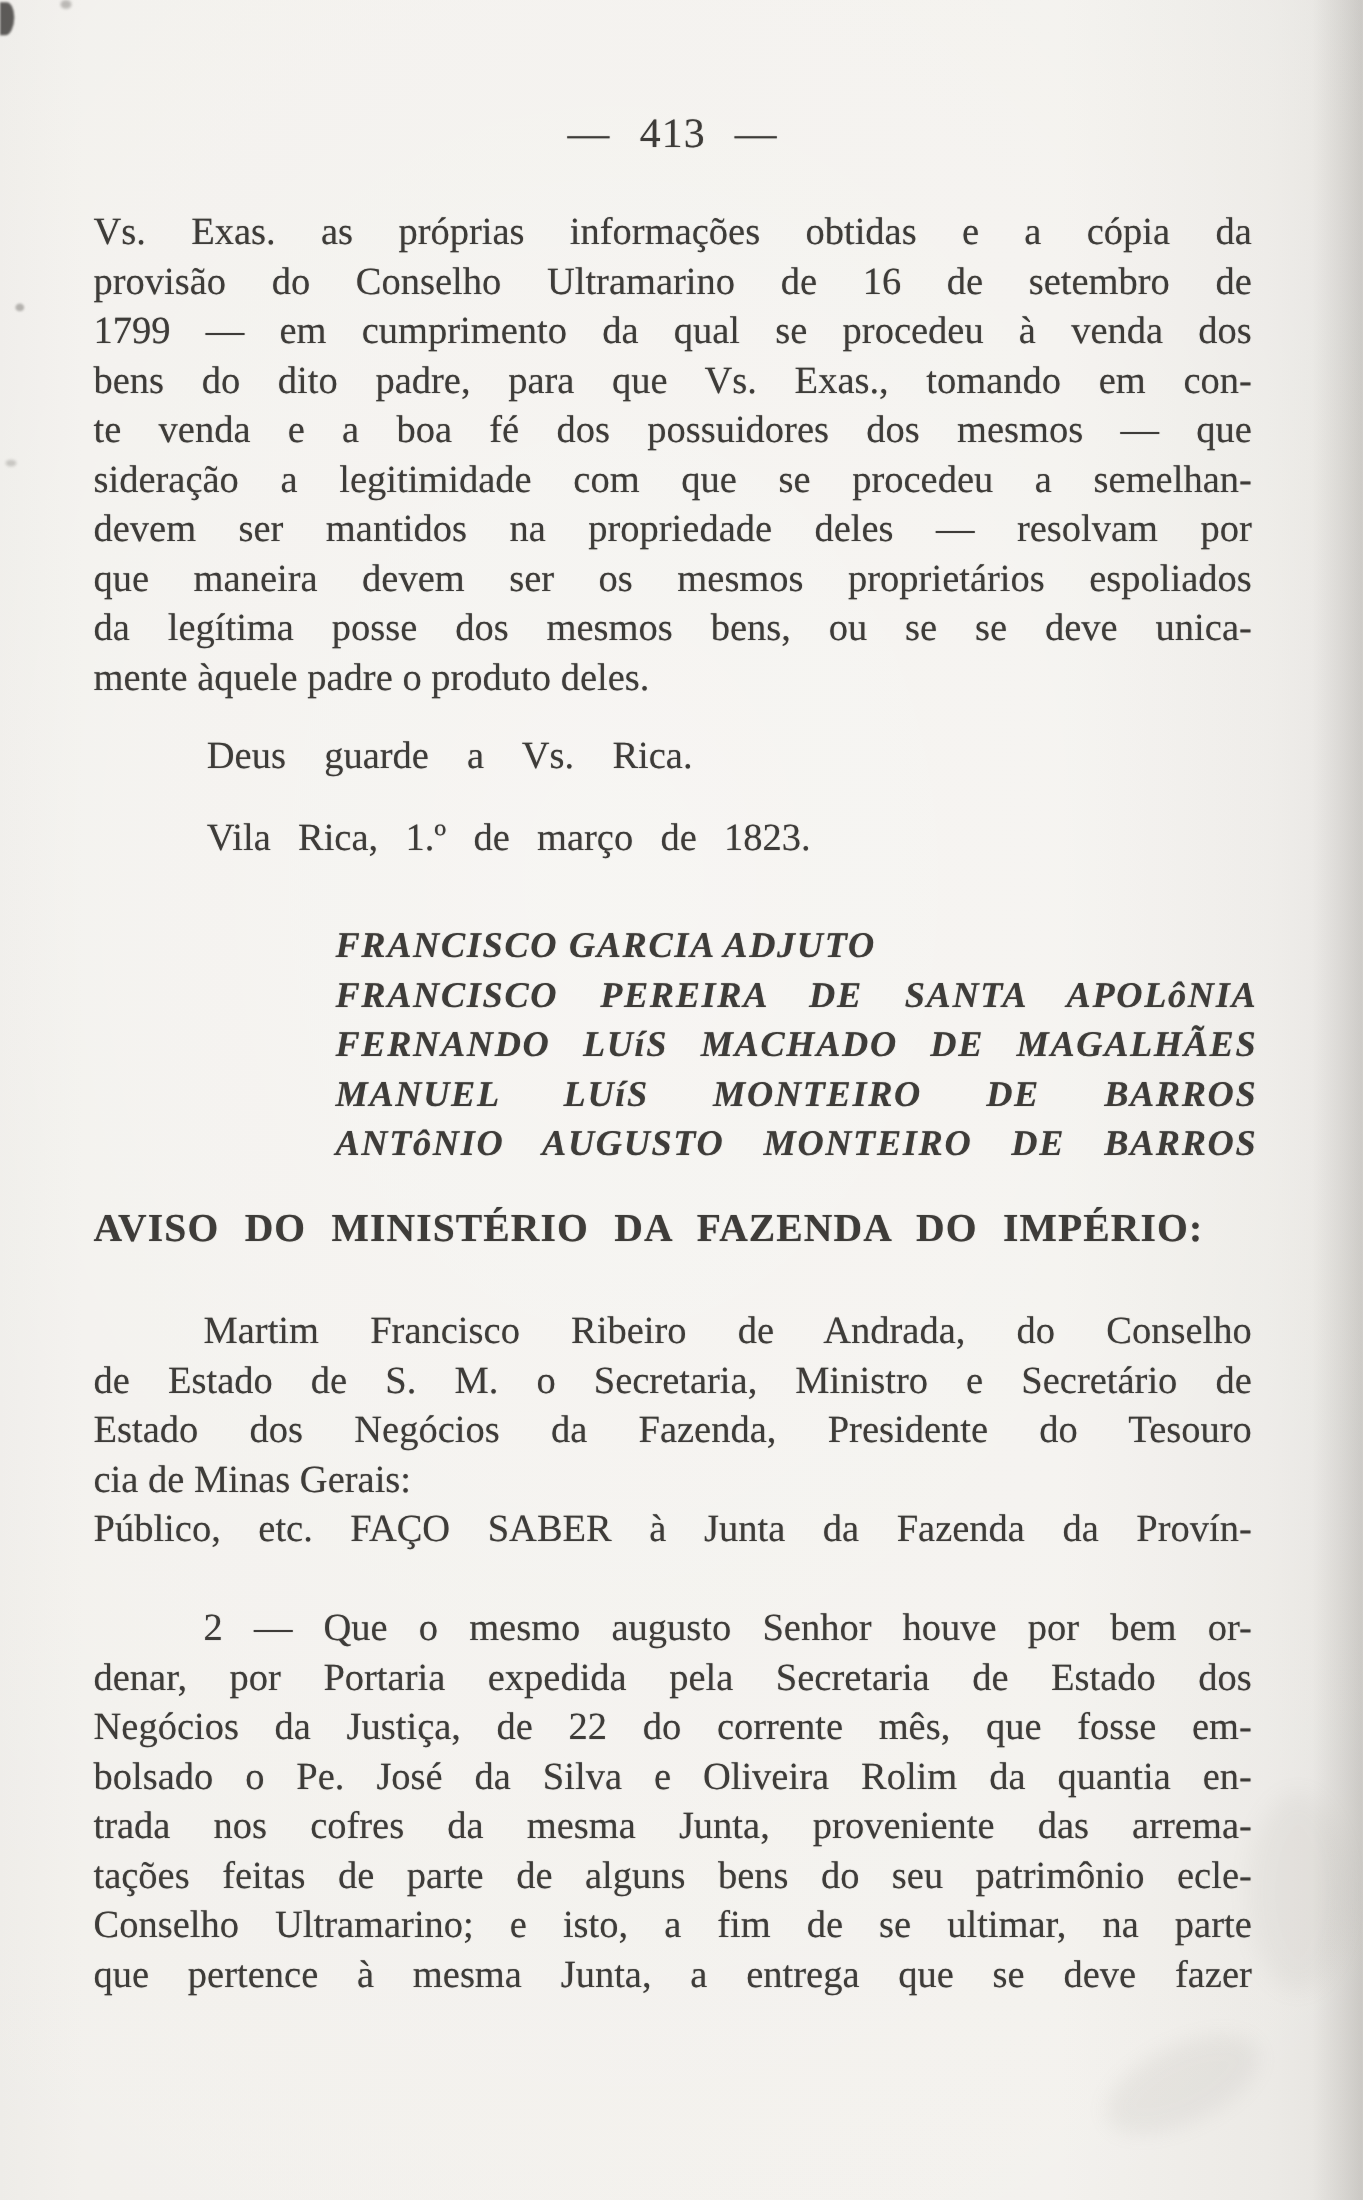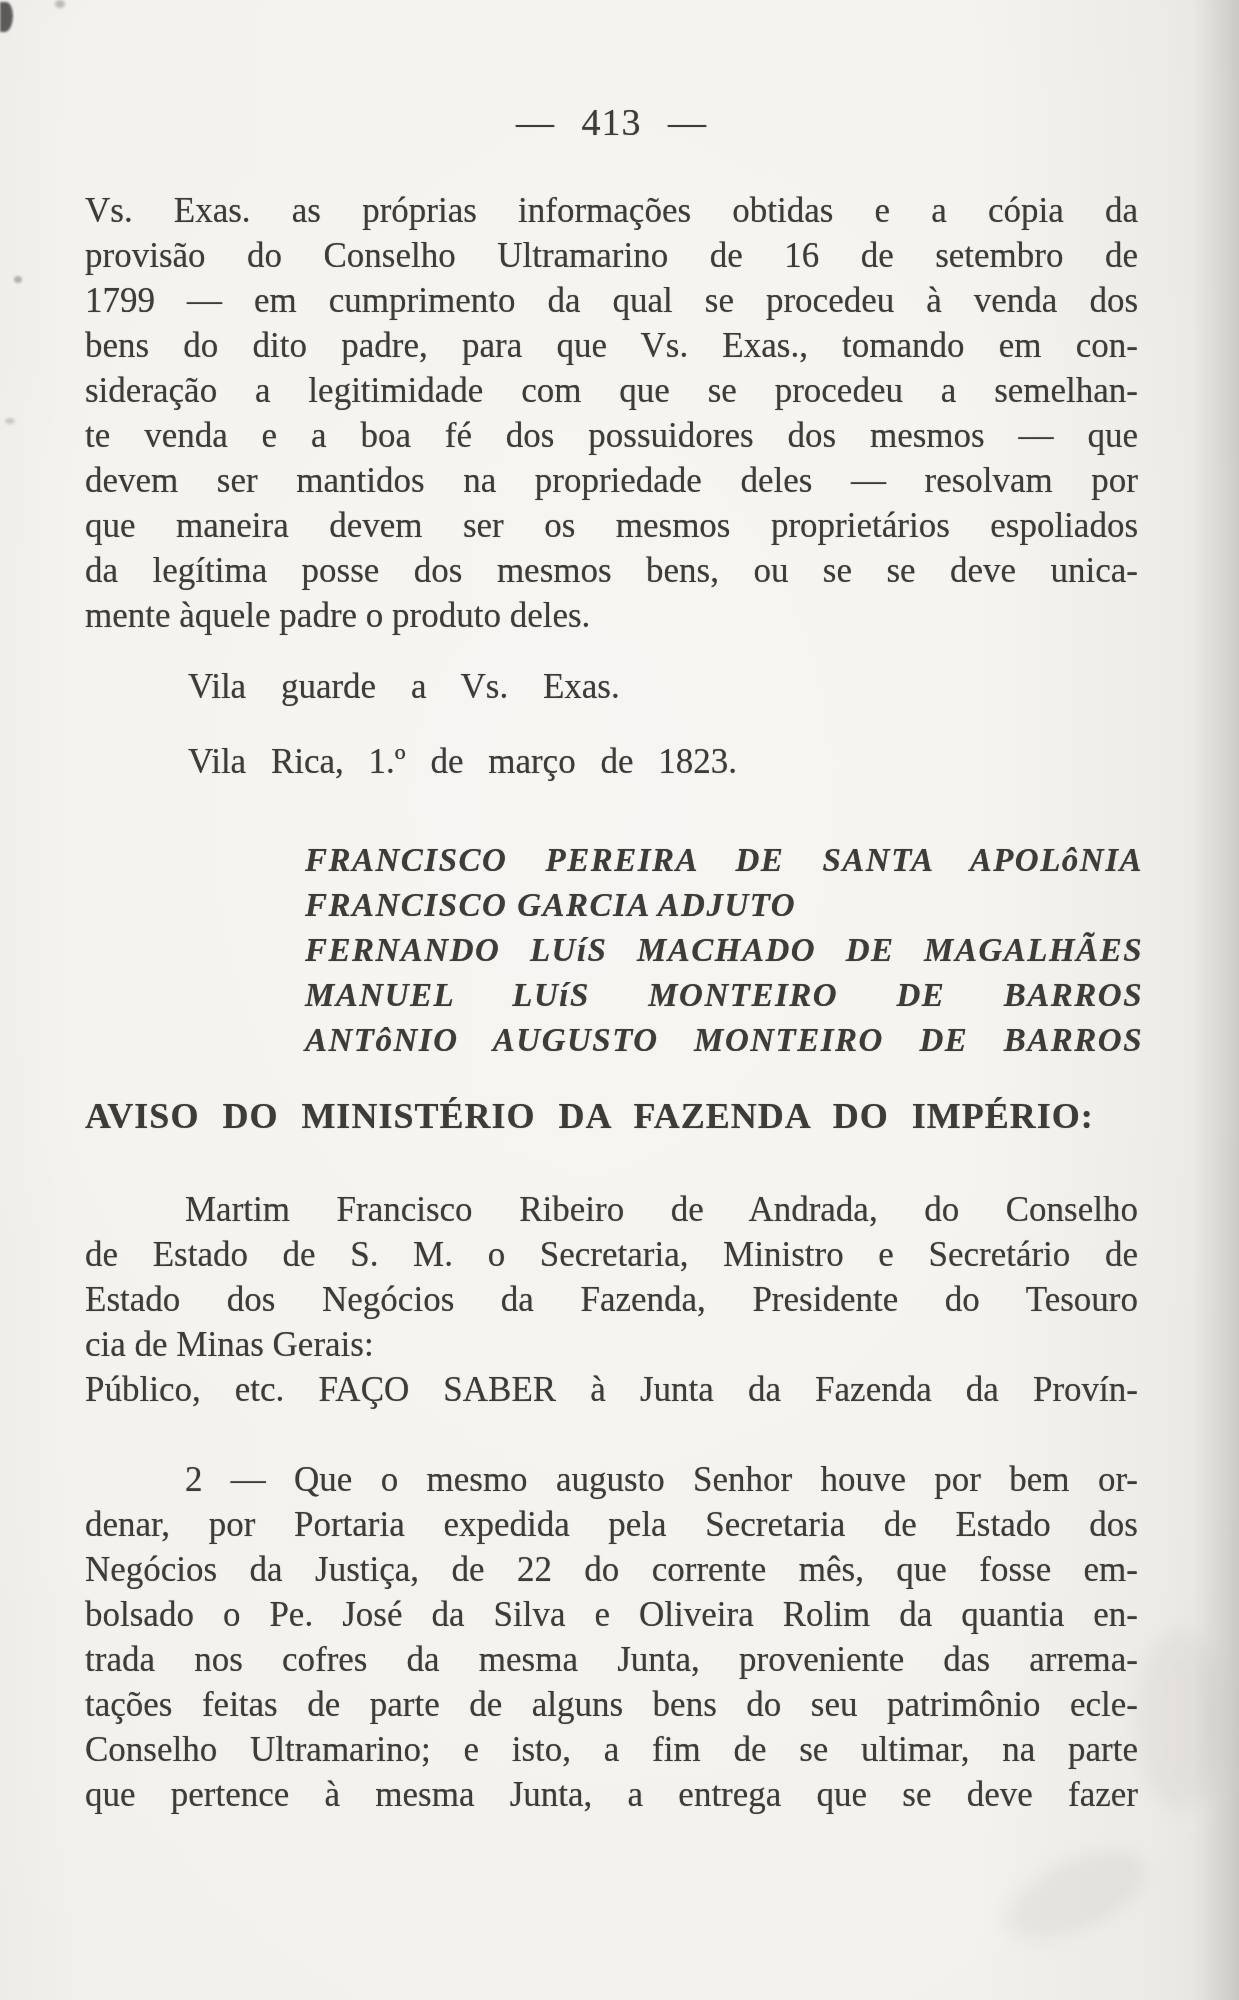--- a/index.html
+++ b/index.html
@@ -103,35 +103,35 @@
   <div class="artifact smudge2"></div>
   <div class="artifact edge-shade"></div>
 
   <div class="pageno ink">— 413 —</div>
 
   <div class="para p1 ink">
       <div class="tline just">Vs. Exas. as próprias informações obtidas e a cópia da</div>
       <div class="tline just">provisão do Conselho Ultramarino de 16 de setembro de</div>
       <div class="tline just">1799 — em cumprimento da qual se procedeu à venda dos</div>
       <div class="tline just">bens do dito padre, para que Vs. Exas., tomando em con-</div>
+      <div class="tline just">te venda e a boa fé dos possuidores dos mesmos — que</div>
       <div class="tline just">sideração a legitimidade com que se procedeu a semelhan-</div>
-      <div class="tline just">te venda e a boa fé dos possuidores dos mesmos — que</div>
       <div class="tline just">devem ser mantidos na propriedade deles — resolvam por</div>
       <div class="tline just">que maneira devem ser os mesmos proprietários espoliados</div>
       <div class="tline just">da legítima posse dos mesmos bens, ou se se deve unica-</div>
       <div class="tline">mente àquele padre o produto deles.</div>
     </div>
 
-  <div class="closing deus ink">Vila guarde a Vs. Exas.</div>
+  <div class="closing deus ink">Deus guarde a Vs. Rica.</div>
 
   <div class="closing vila ink">Vila Rica, 1.º de março de 1823.</div>
 
   <div class="sigs ink">
+      <div class="tline">FRANCISCO GARCIA ADJUTO</div>
       <div class="tline just">FRANCISCO PEREIRA DE SANTA APOLôNIA</div>
-      <div class="tline">FRANCISCO GARCIA ADJUTO</div>
       <div class="tline just">FERNANDO LUíS MACHADO DE MAGALHÃES</div>
       <div class="tline just">MANUEL LUíS MONTEIRO DE BARROS</div>
       <div class="tline just">ANTôNIO AUGUSTO MONTEIRO DE BARROS</div>
     </div>
 
   <div class="heading ink">AVISO DO MINISTÉRIO DA FAZENDA DO IMPÉRIO:</div>
 
   <div class="para p2 ink">
       <div class="tline just ind">Martim Francisco Ribeiro de Andrada, do Conselho</div>
       <div class="tline just">de Estado de S. M. o Secretaria, Ministro e Secretário de</div>

